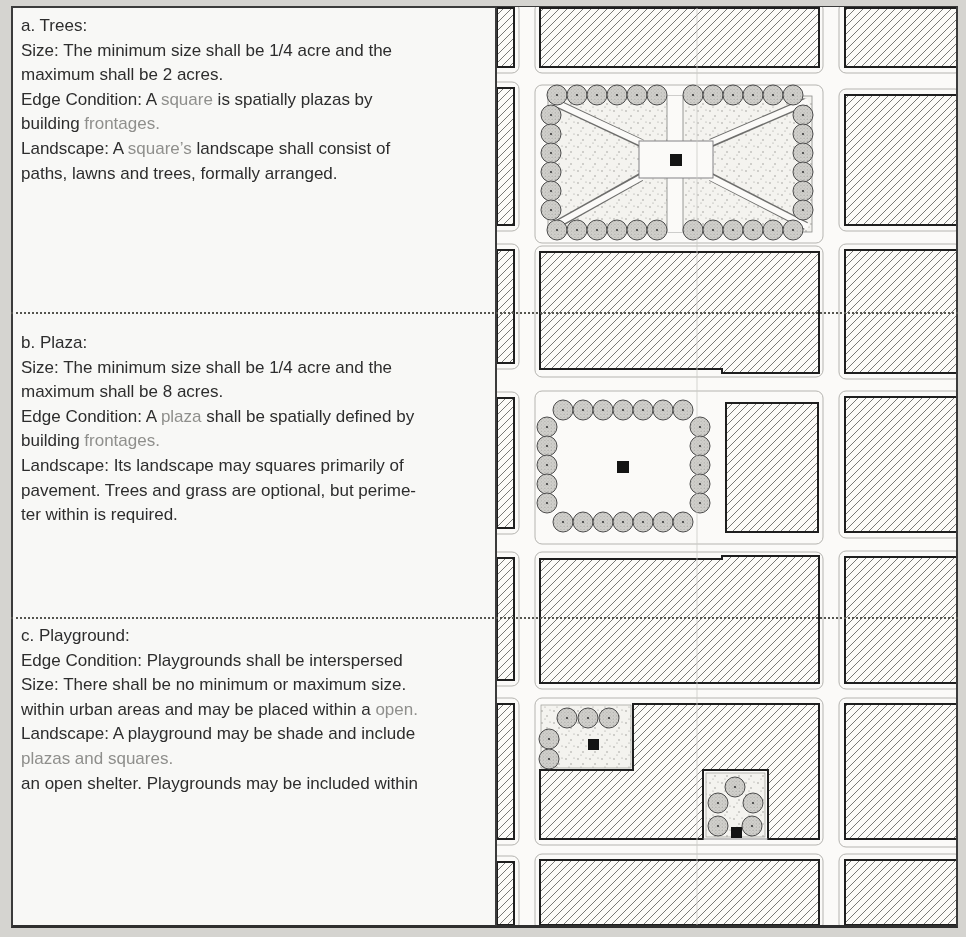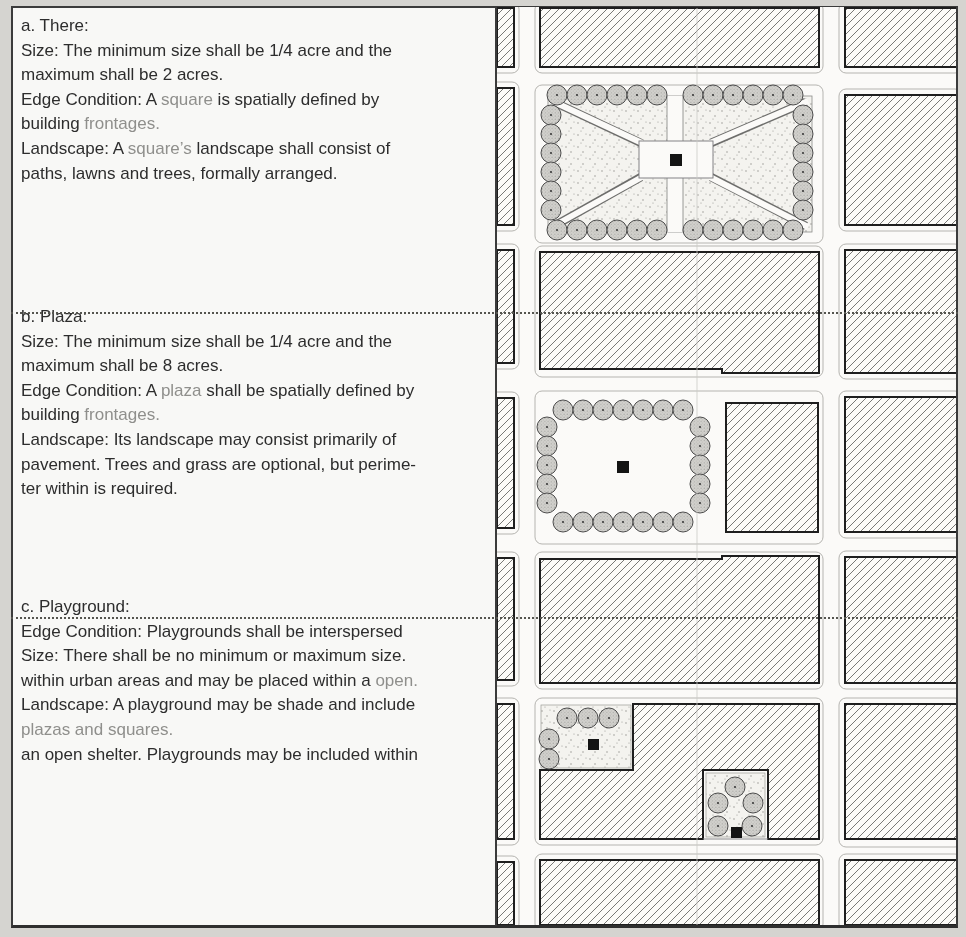--- a/index.html
+++ b/index.html
@@ -27,22 +27,22 @@
   }
   .sep.s1{top:312px}
   .sep.s2{top:617px}
   .section-text{
     position:absolute;left:21px;width:468px;
     font-size:17px;line-height:24.6px;color:#2d2d2d;
     white-space:nowrap;
   }
   .section-text .tline span.muted{color:#8f8f8c;}
   .sec-a{top:14px}
-  .sec-b{top:305px}
-  .sec-c{top:595px}
+  .sec-b{top:331px}
+  .sec-c{top:624px}
 </style>
 </head>
 <body>
 
 <div id="root">
 
   <div class="page"></div>
 
   <svg class="map-svg" viewBox="0 0 966 937" xmlns="http://www.w3.org/2000/svg">
     <defs>
@@ -232,35 +232,35 @@
           <use href="#tree" transform="translate(753,803)"></use>
           <use href="#tree" transform="translate(718,826)"></use>
           <use href="#tree" transform="translate(752,826)"></use>
         </g>
 
       <line x1="697" y1="8" x2="697" y2="925" stroke="#cbcac6" stroke-width="1" opacity="0.8"></line>
     </g>
   </svg>
 
   <div class="section-text sec-a">
-      <div class="tline"><span>a. There:</span></div>
+      <div class="tline"><span>a. Trees:</span></div>
       <div class="tline"><span>Size: The minimum size shall be 1/4 acre and the</span></div>
       <div class="tline"><span>maximum shall be 2 acres.</span></div>
-      <div class="tline"><span>Edge Condition: A </span><span class="muted">square</span><span> is spatially defined by</span></div>
+      <div class="tline"><span>Edge Condition: A </span><span class="muted">square</span><span> is spatially plazas by</span></div>
       <div class="tline"><span>building </span><span class="muted">frontages.</span></div>
       <div class="tline"><span>Landscape: A </span><span class="muted">square’s</span><span> landscape shall consist of</span></div>
       <div class="tline"><span>paths, lawns and trees, formally arranged.</span></div>
     </div>
   <div class="section-text sec-b">
       <div class="tline"><span>b. Plaza:</span></div>
       <div class="tline"><span>Size: The minimum size shall be 1/4 acre and the</span></div>
       <div class="tline"><span>maximum shall be 8 acres.</span></div>
       <div class="tline"><span>Edge Condition: A </span><span class="muted">plaza</span><span> shall be spatially defined by</span></div>
       <div class="tline"><span>building </span><span class="muted">frontages.</span></div>
-      <div class="tline"><span>Landscape: Its landscape may consist primarily of</span></div>
+      <div class="tline"><span>Landscape: Its landscape may squares primarily of</span></div>
       <div class="tline"><span>pavement. Trees and grass are optional, but perime-</span></div>
       <div class="tline"><span>ter within is required.</span></div>
     </div>
   <div class="section-text sec-c">
       <div class="tline"><span>c. Playground:</span></div>
       <div class="tline"><span>Edge Condition: Playgrounds shall be interspersed</span></div>
       <div class="tline"><span>Size: There shall be no minimum or maximum size.</span></div>
       <div class="tline"><span>within urban areas and may be placed within a </span><span class="muted">open.</span></div>
       <div class="tline"><span>Landscape: A playground may be shade and include</span></div>
       <div class="tline"><span class="muted">plazas and squares.</span></div>

